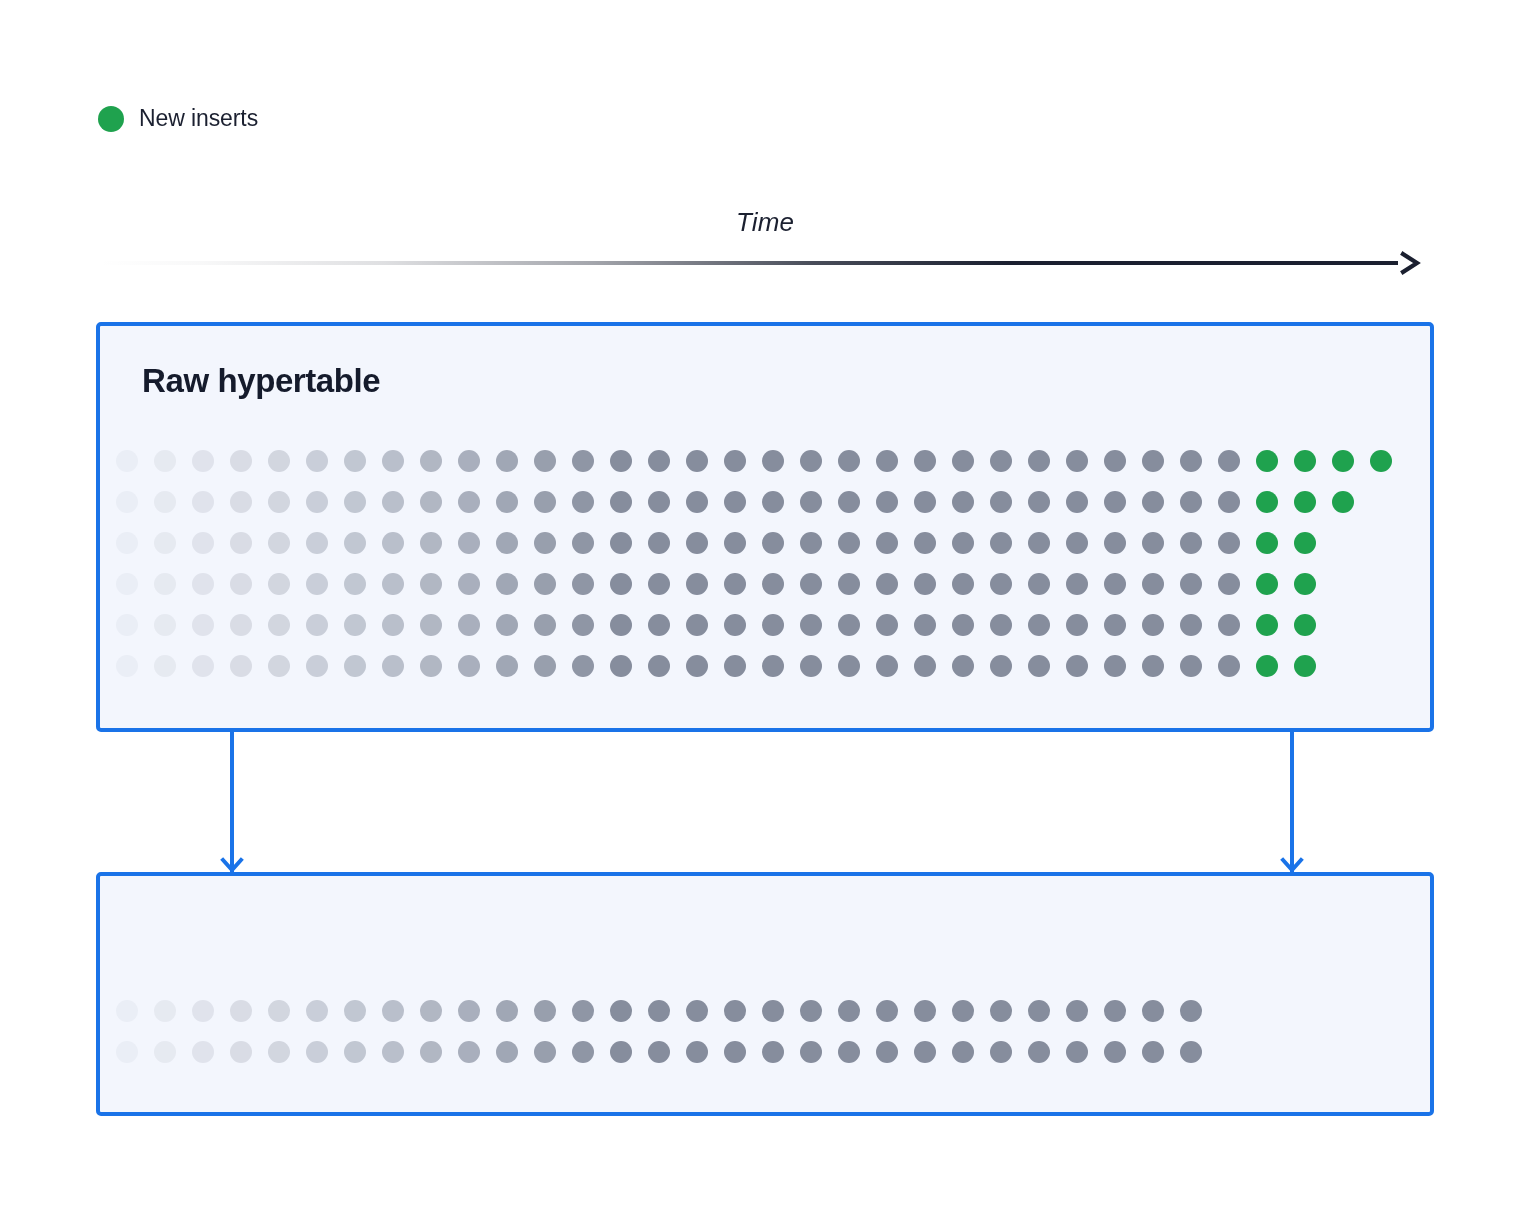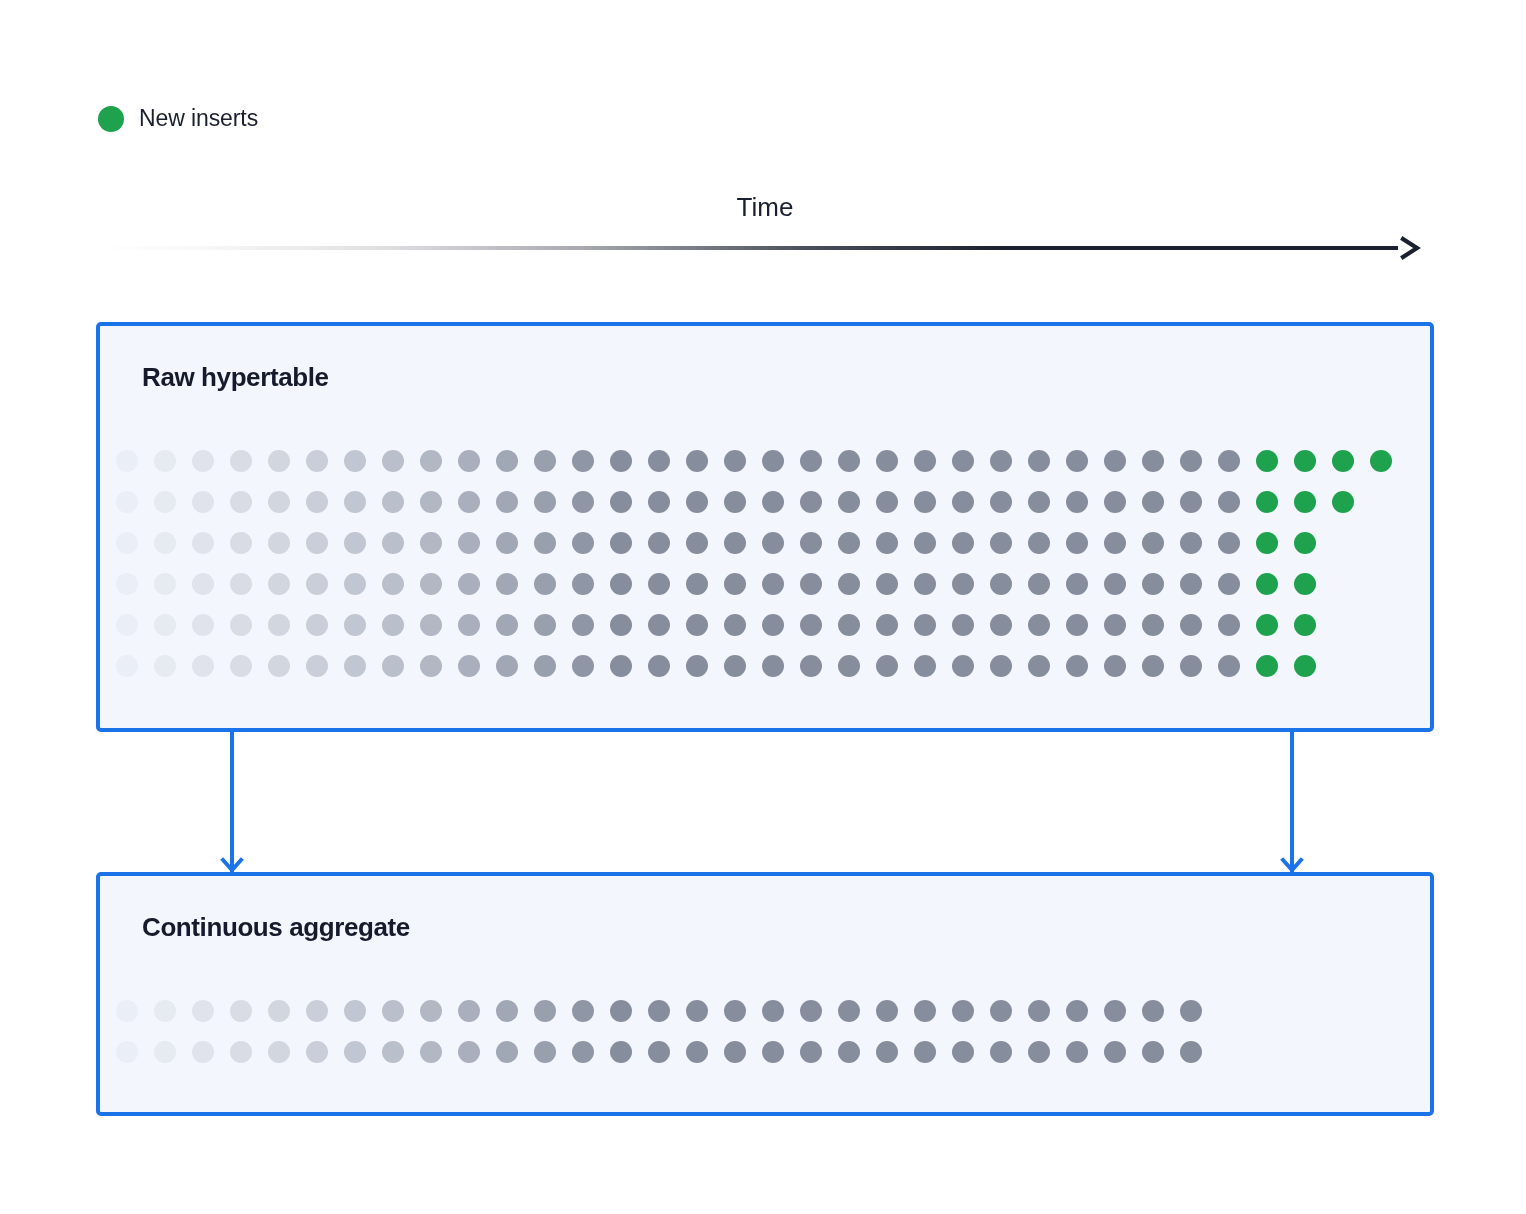--- a/index.html
+++ b/index.html
@@ -39,23 +39,24 @@
     font-size: 23px;
     color: #1b2030;
     letter-spacing: -0.1px;
     white-space: nowrap;
   }
 
   
   #time-axis {
     position: absolute;
     left: 98px;
-    top: 192px;
+    top: 207px;
     width: 1334px;
     height: 70px;
+    font-style: italic;
   }
   #time-label {
     position: absolute;
     left: 0;
     top: 0;
     width: 1334px;
     text-align: center;
     font-size: 26px;
     color: #1b2030;
     letter-spacing: 0.1px;
@@ -100,21 +101,21 @@
   #ca-panel {
     left: 96px;
     top: 872px;
     width: 1338px;
     height: 244px;
   }
   .panel-title {
     position: absolute;
     left: 42px;
     top: 36px;
-    font-size: 26px;
+    font-size: 33px;
     font-weight: bold;
     color: #151b2c;
     letter-spacing: -0.4px;
   }
   .dot-grid {
     position: absolute;
     left: 0;
     top: 0;
   }
 
@@ -367,21 +368,20 @@
   </svg>
 </div>
 <div class="connector" id="connector-right">
   <div class="connector-line"></div>
   <svg class="connector-head" viewBox="0 0 26 22">
     <path d="M4 9 L13 19 L22 9" fill="none" stroke="#1a73e8" stroke-width="4" stroke-linecap="square" stroke-linejoin="miter"></path>
   </svg>
 </div>
 
 <div class="panel" id="ca-panel">
-  <div class="panel-title">Continuous aggregate</div>
   <svg class="dot-grid" id="ca-dots" width="1338" height="244">
       <circle cx="27" cy="135" r="11" fill="#868d9d" fill-opacity="0.070"></circle>
       <circle cx="65" cy="135" r="11" fill="#868d9d" fill-opacity="0.119"></circle>
       <circle cx="103" cy="135" r="11" fill="#868d9d" fill-opacity="0.178"></circle>
       <circle cx="141" cy="135" r="11" fill="#868d9d" fill-opacity="0.242"></circle>
       <circle cx="179" cy="135" r="11" fill="#868d9d" fill-opacity="0.310"></circle>
       <circle cx="217" cy="135" r="11" fill="#868d9d" fill-opacity="0.380"></circle>
       <circle cx="255" cy="135" r="11" fill="#868d9d" fill-opacity="0.452"></circle>
       <circle cx="293" cy="135" r="11" fill="#868d9d" fill-opacity="0.526"></circle>
       <circle cx="331" cy="135" r="11" fill="#868d9d" fill-opacity="0.602"></circle>

